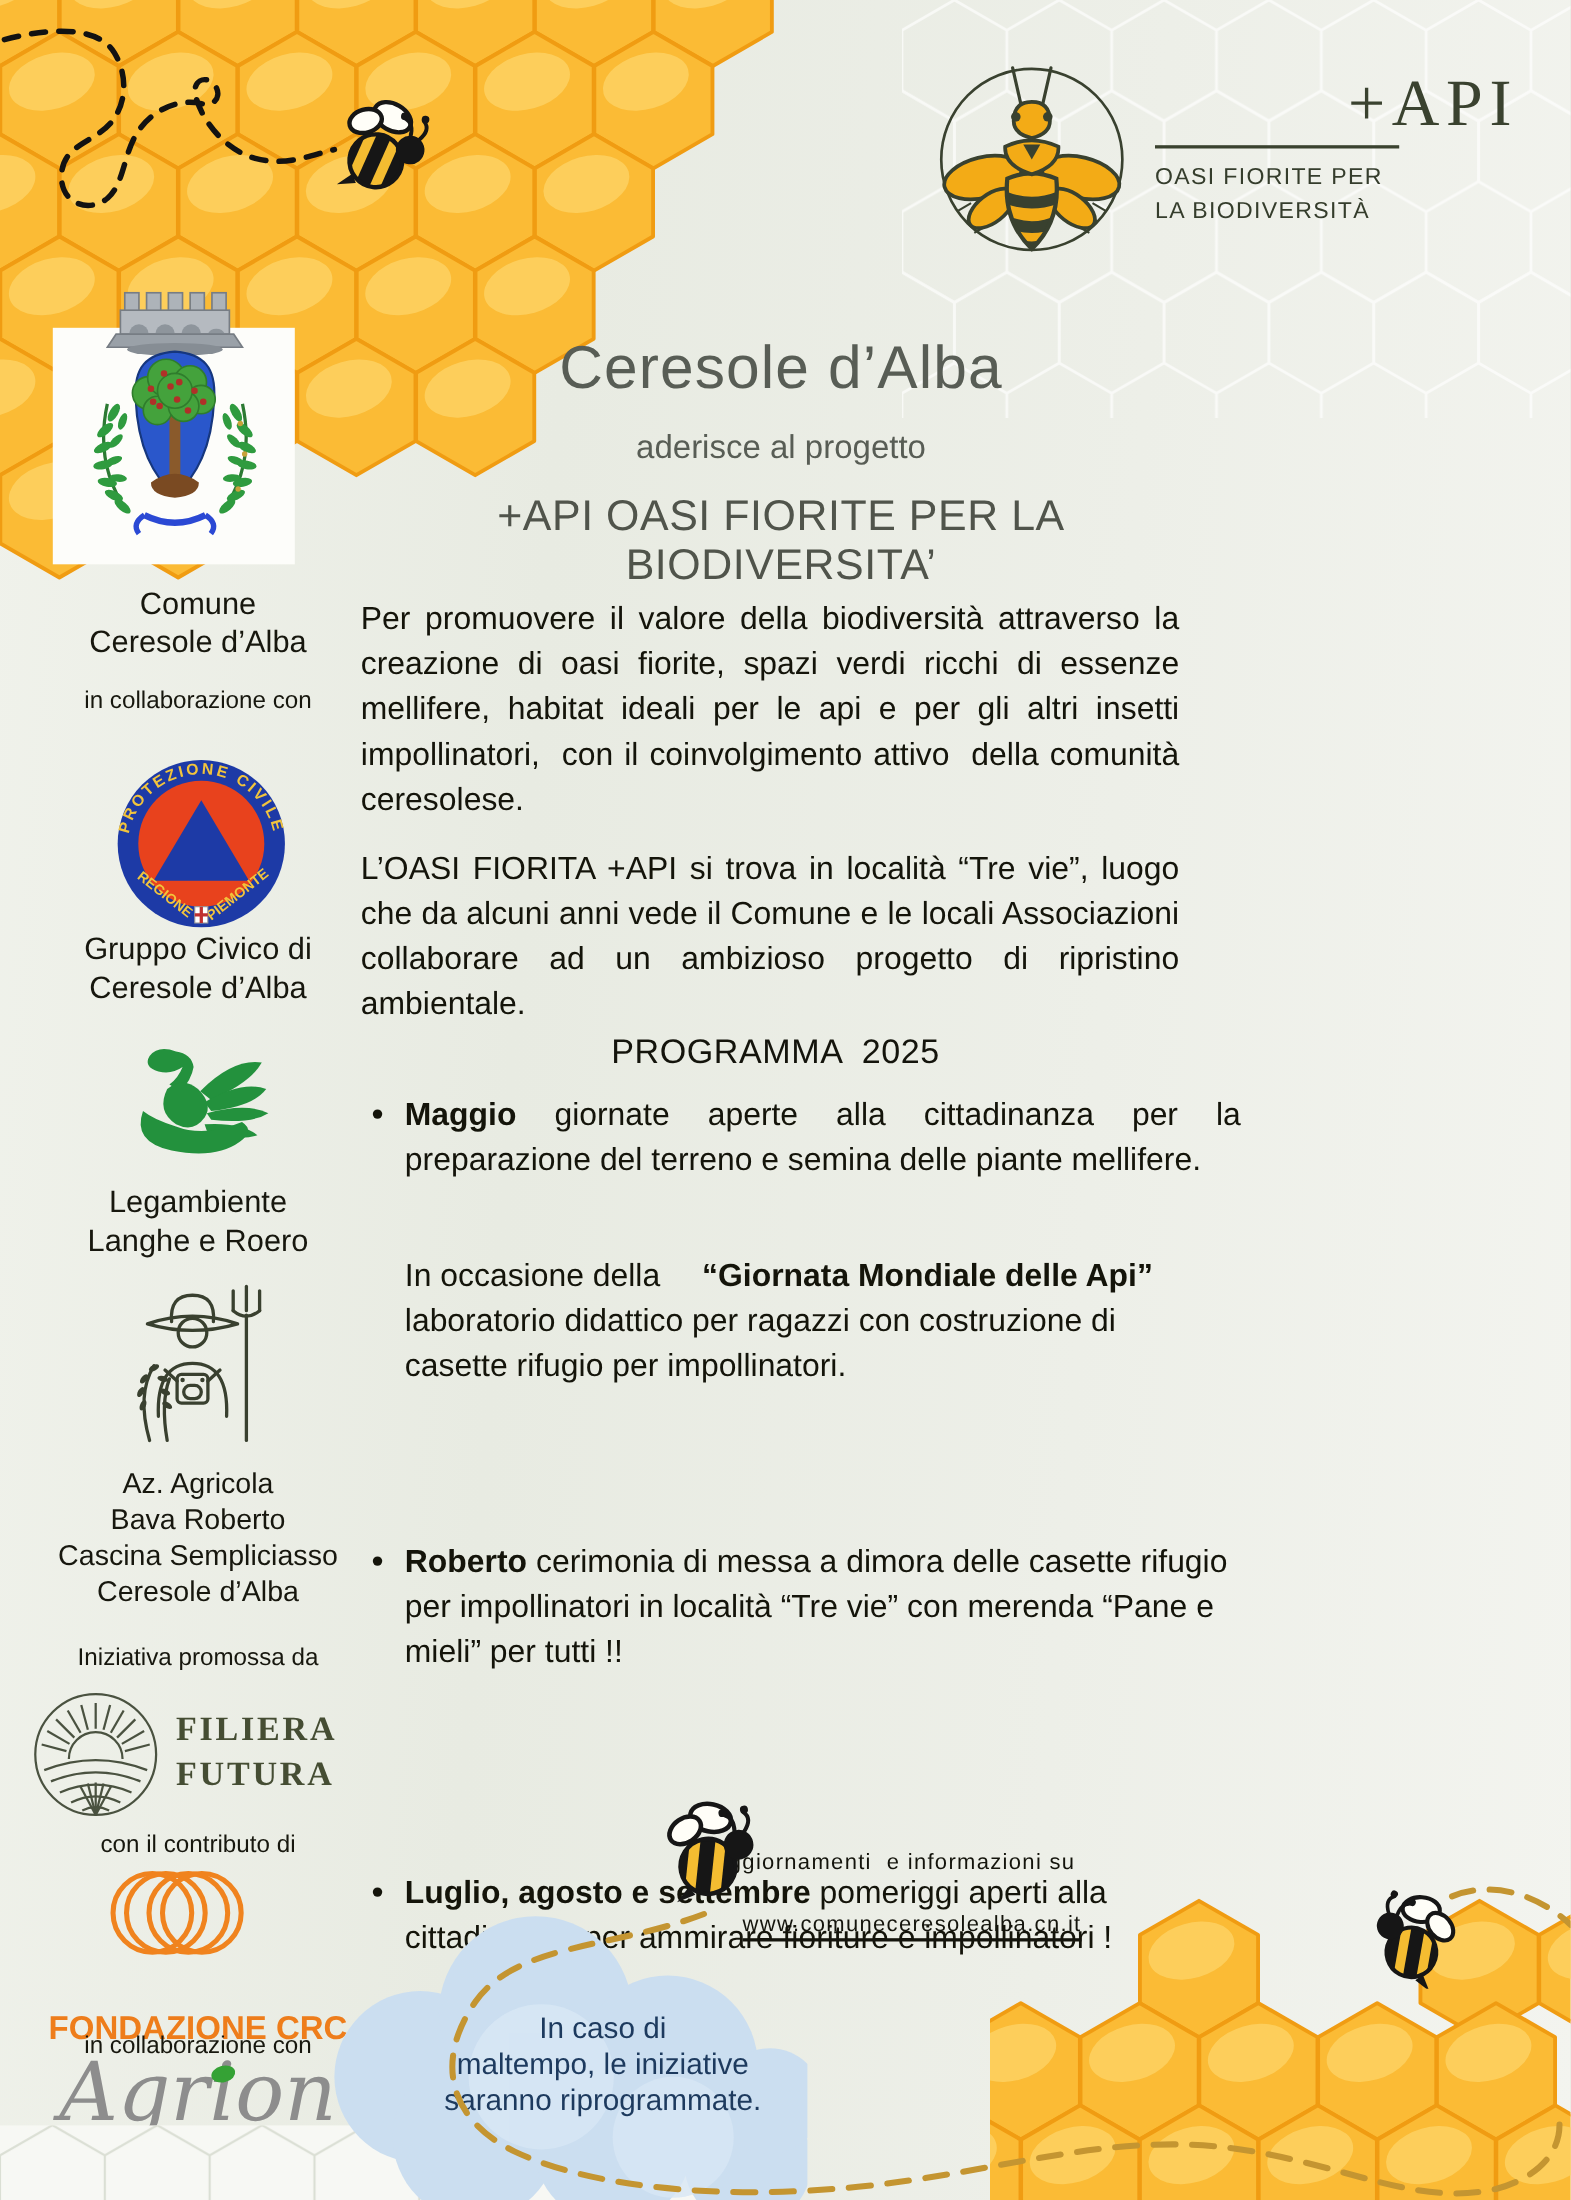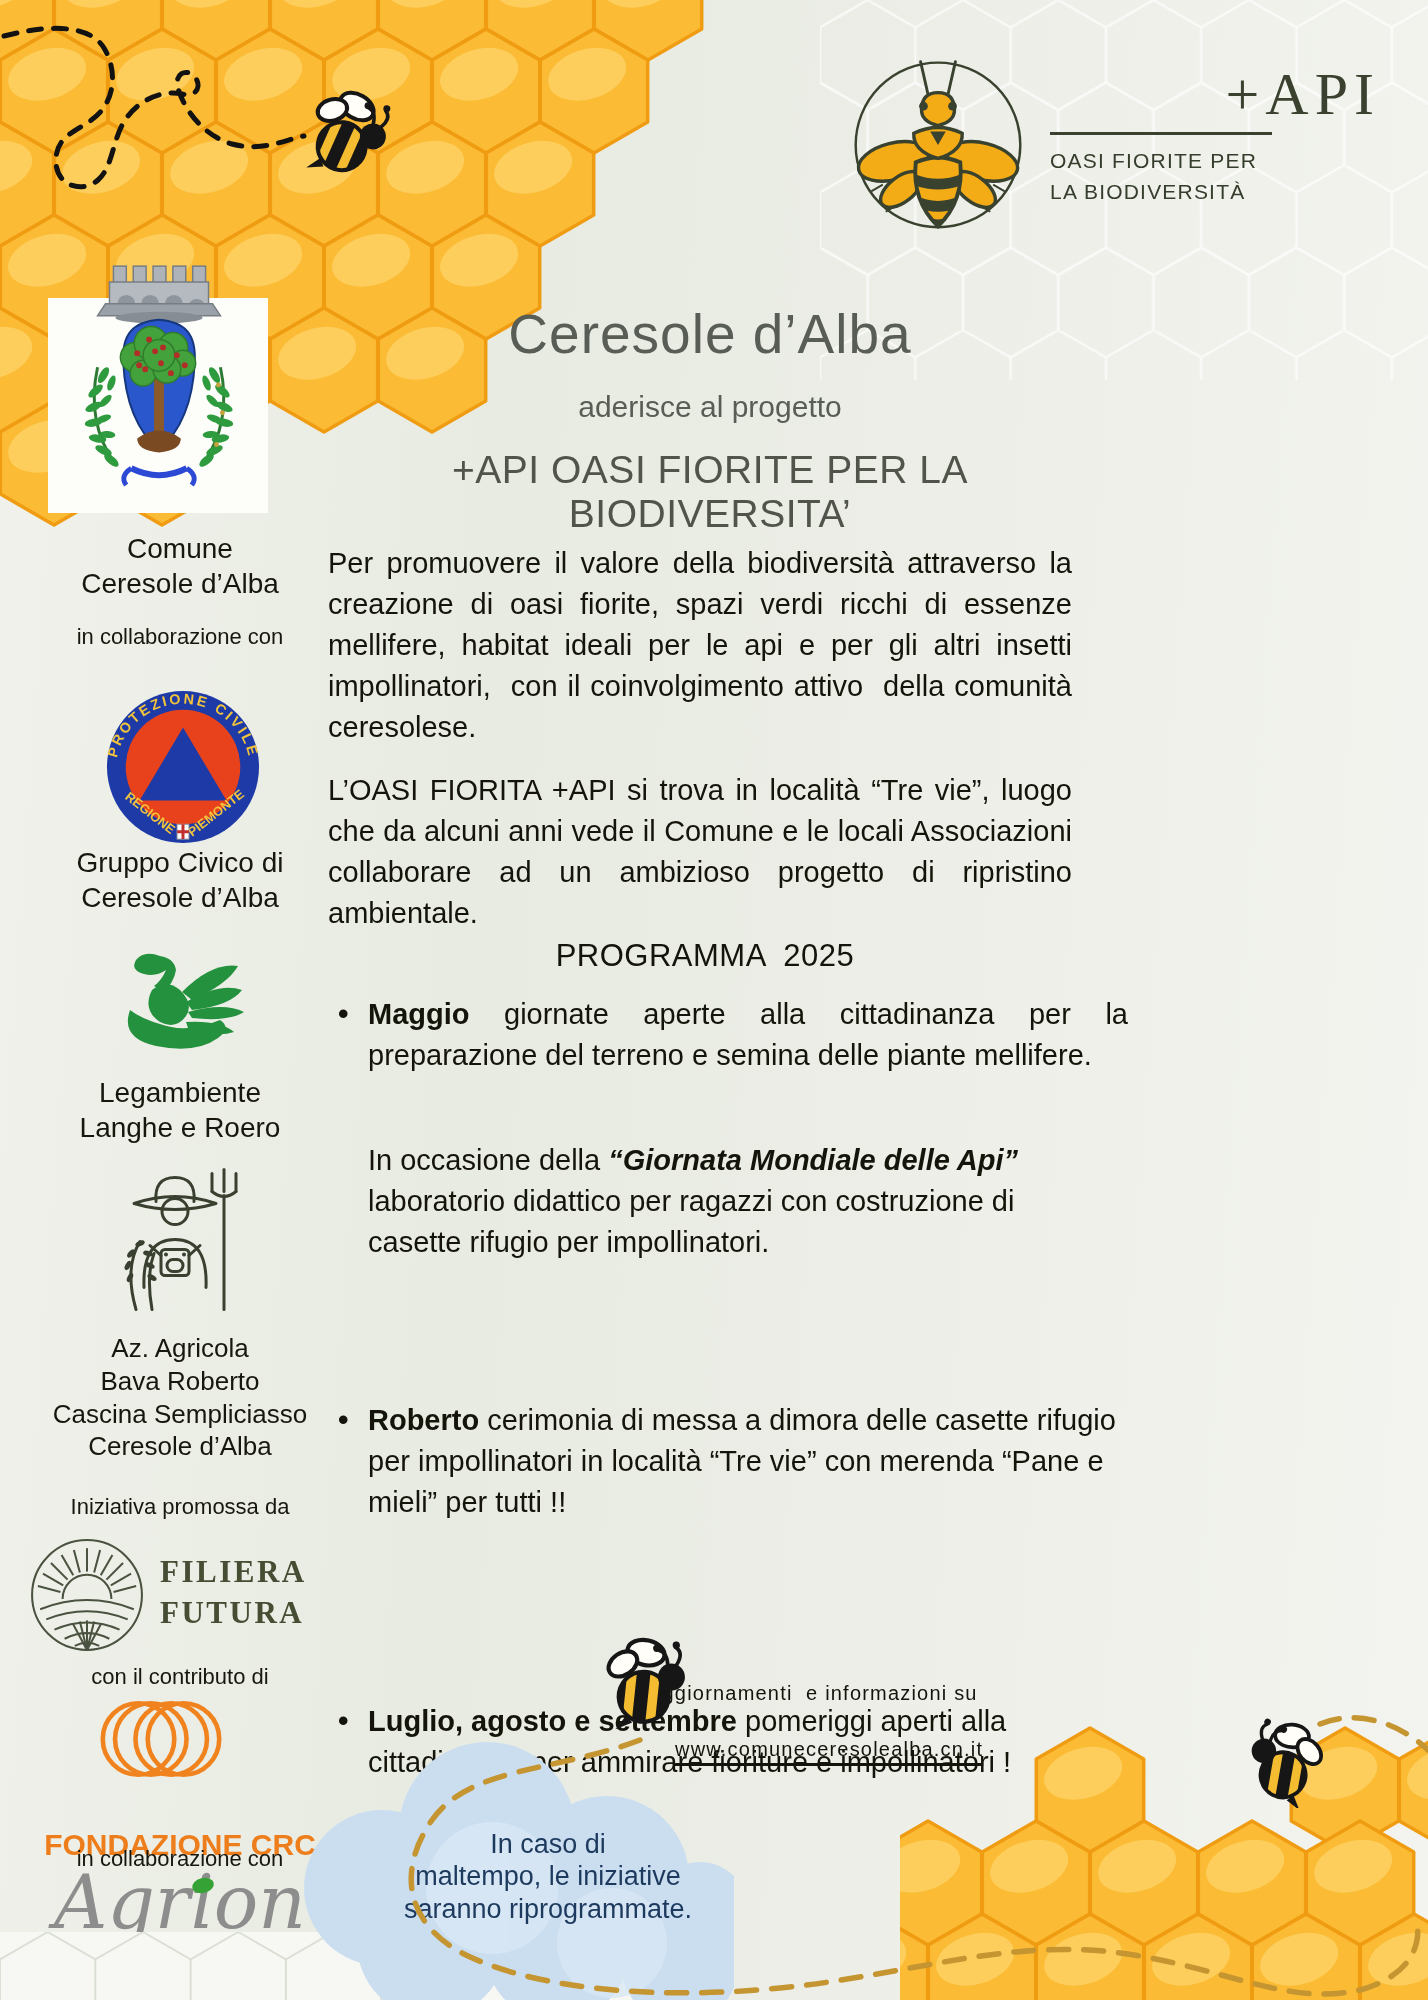--- a/index.html
+++ b/index.html
@@ -15,21 +15,21 @@
   .s26{font-size:26px;line-height:1.26;}
   .s22{font-size:22px;line-height:1.2;}
   .title{font-size:55px;color:#585d55;letter-spacing:1px;}
   .sub{font-size:30px;color:#585d55;}
   .proj{font-size:39px;color:#50544b;letter-spacing:.5px;}
   .para{font-size:29px;line-height:41px;color:#14140a;text-align:justify;}
   .blt{font-size:29px;line-height:41px;color:#14140a;padding-left:32px;position:relative;}
   .blt::before{content:"\2022";position:absolute;left:2px;top:-1px;font-weight:700;font-size:30px;}
   .just{text-align:justify;}
   .lead{font-weight:700;}
-  .em{font-weight:700;font-style:italic;}
+  .em{font-weight:700;margin-left:30px;}
   .prog{font-size:31px;color:#14140c;letter-spacing:.5px;}
   .info{font-size:20px;letter-spacing:1.2px;color:#14140c;text-align:left;}
   .url{text-decoration:underline;text-underline-offset:7px;text-decoration-thickness:2.5px;display:inline-block;margin-top:10px;}
   .cloudtxt{font-size:27px;line-height:1.2;color:#1d3a5e;text-align:center;}
   .apiword{font-size:60px;line-height:1;color:#3a422f;letter-spacing:6px;font-family:"Liberation Serif","DejaVu Serif",serif;text-align:right;}
   .apirule{width:222px;border-top:3px solid #3a422f;margin-top:8px;}
   .apitag{font-size:21px;letter-spacing:1.2px;color:#353d2c;}
   .filtxt{font-family:"Liberation Serif","DejaVu Serif",serif;font-weight:700;font-size:31px;letter-spacing:2.5px;line-height:1.32;color:#454d33;}
   .crctxt{font-size:30px;font-weight:700;color:#ee7d1b;letter-spacing:0;}
   .agrion{font-family:"DejaVu Serif","Liberation Serif",serif;font-style:italic;font-size:74px;line-height:1.05;color:#8d8d8d;}

